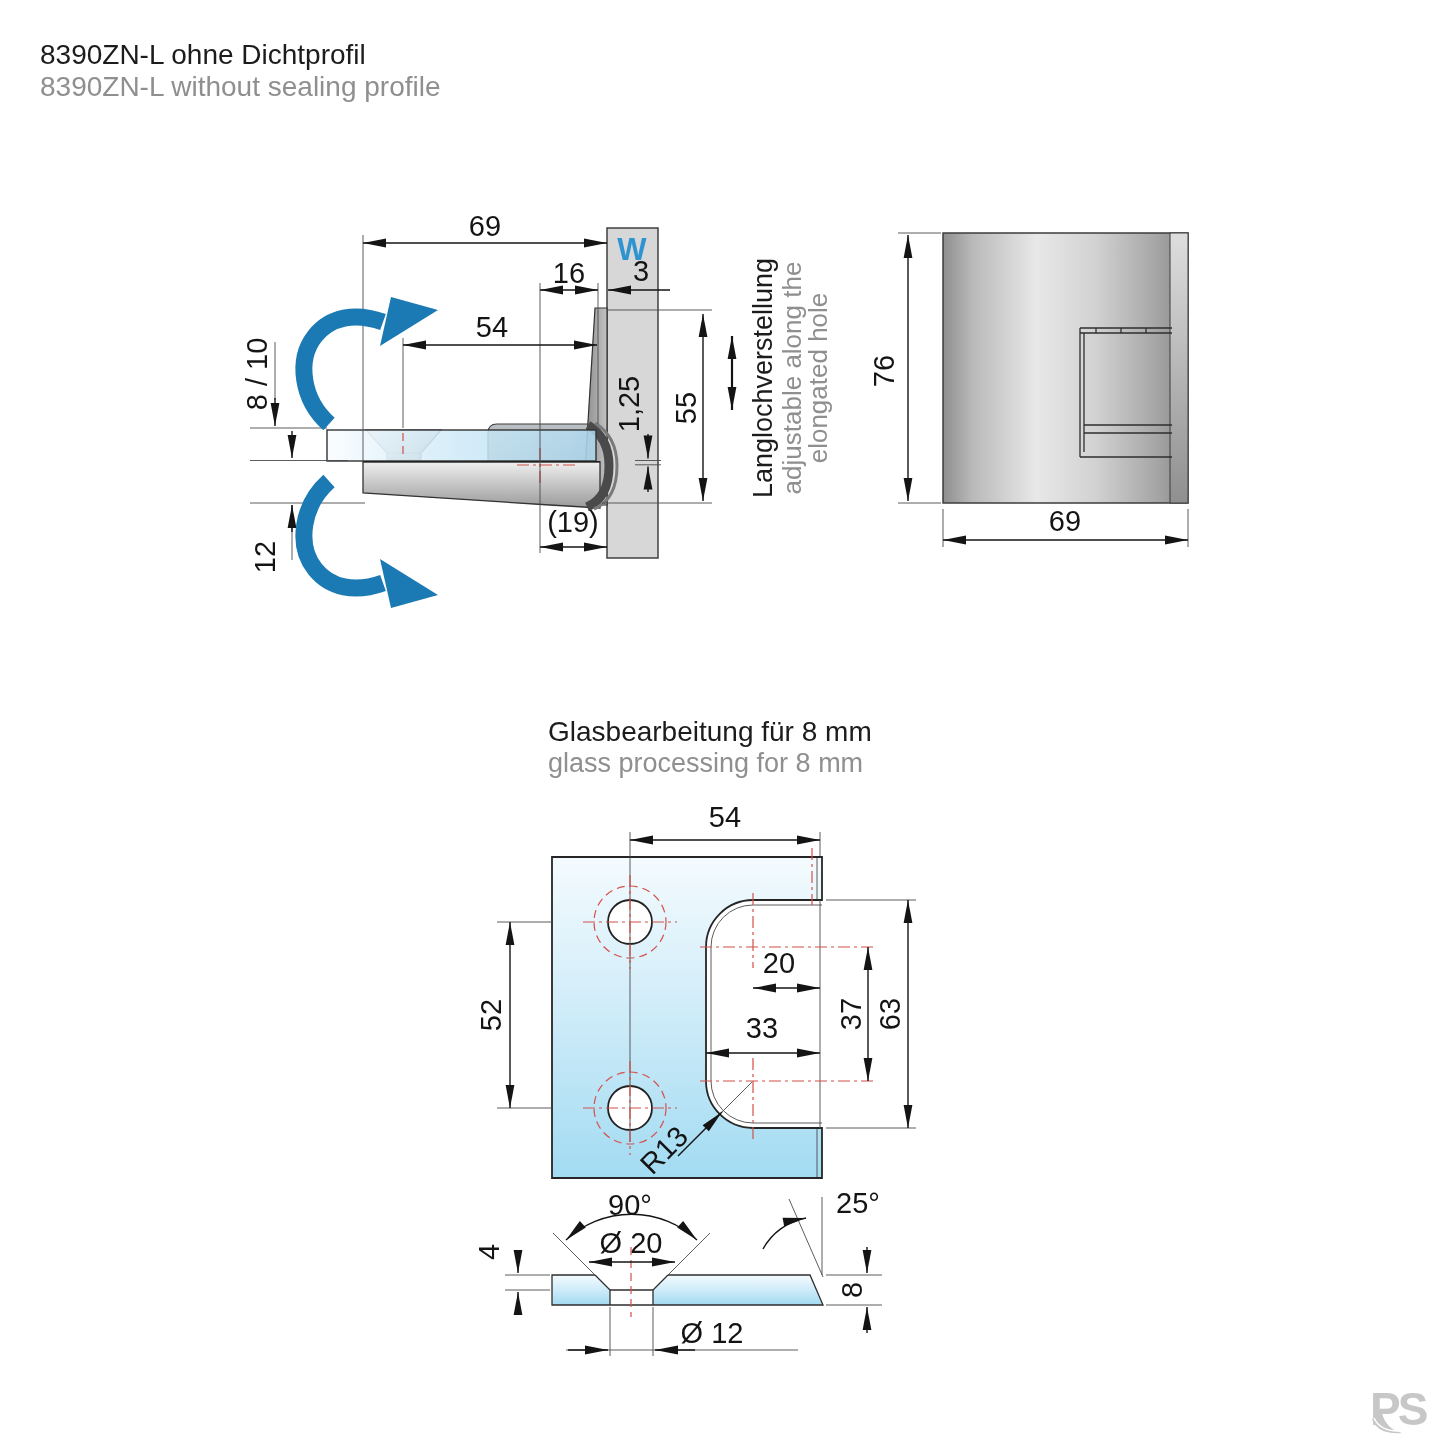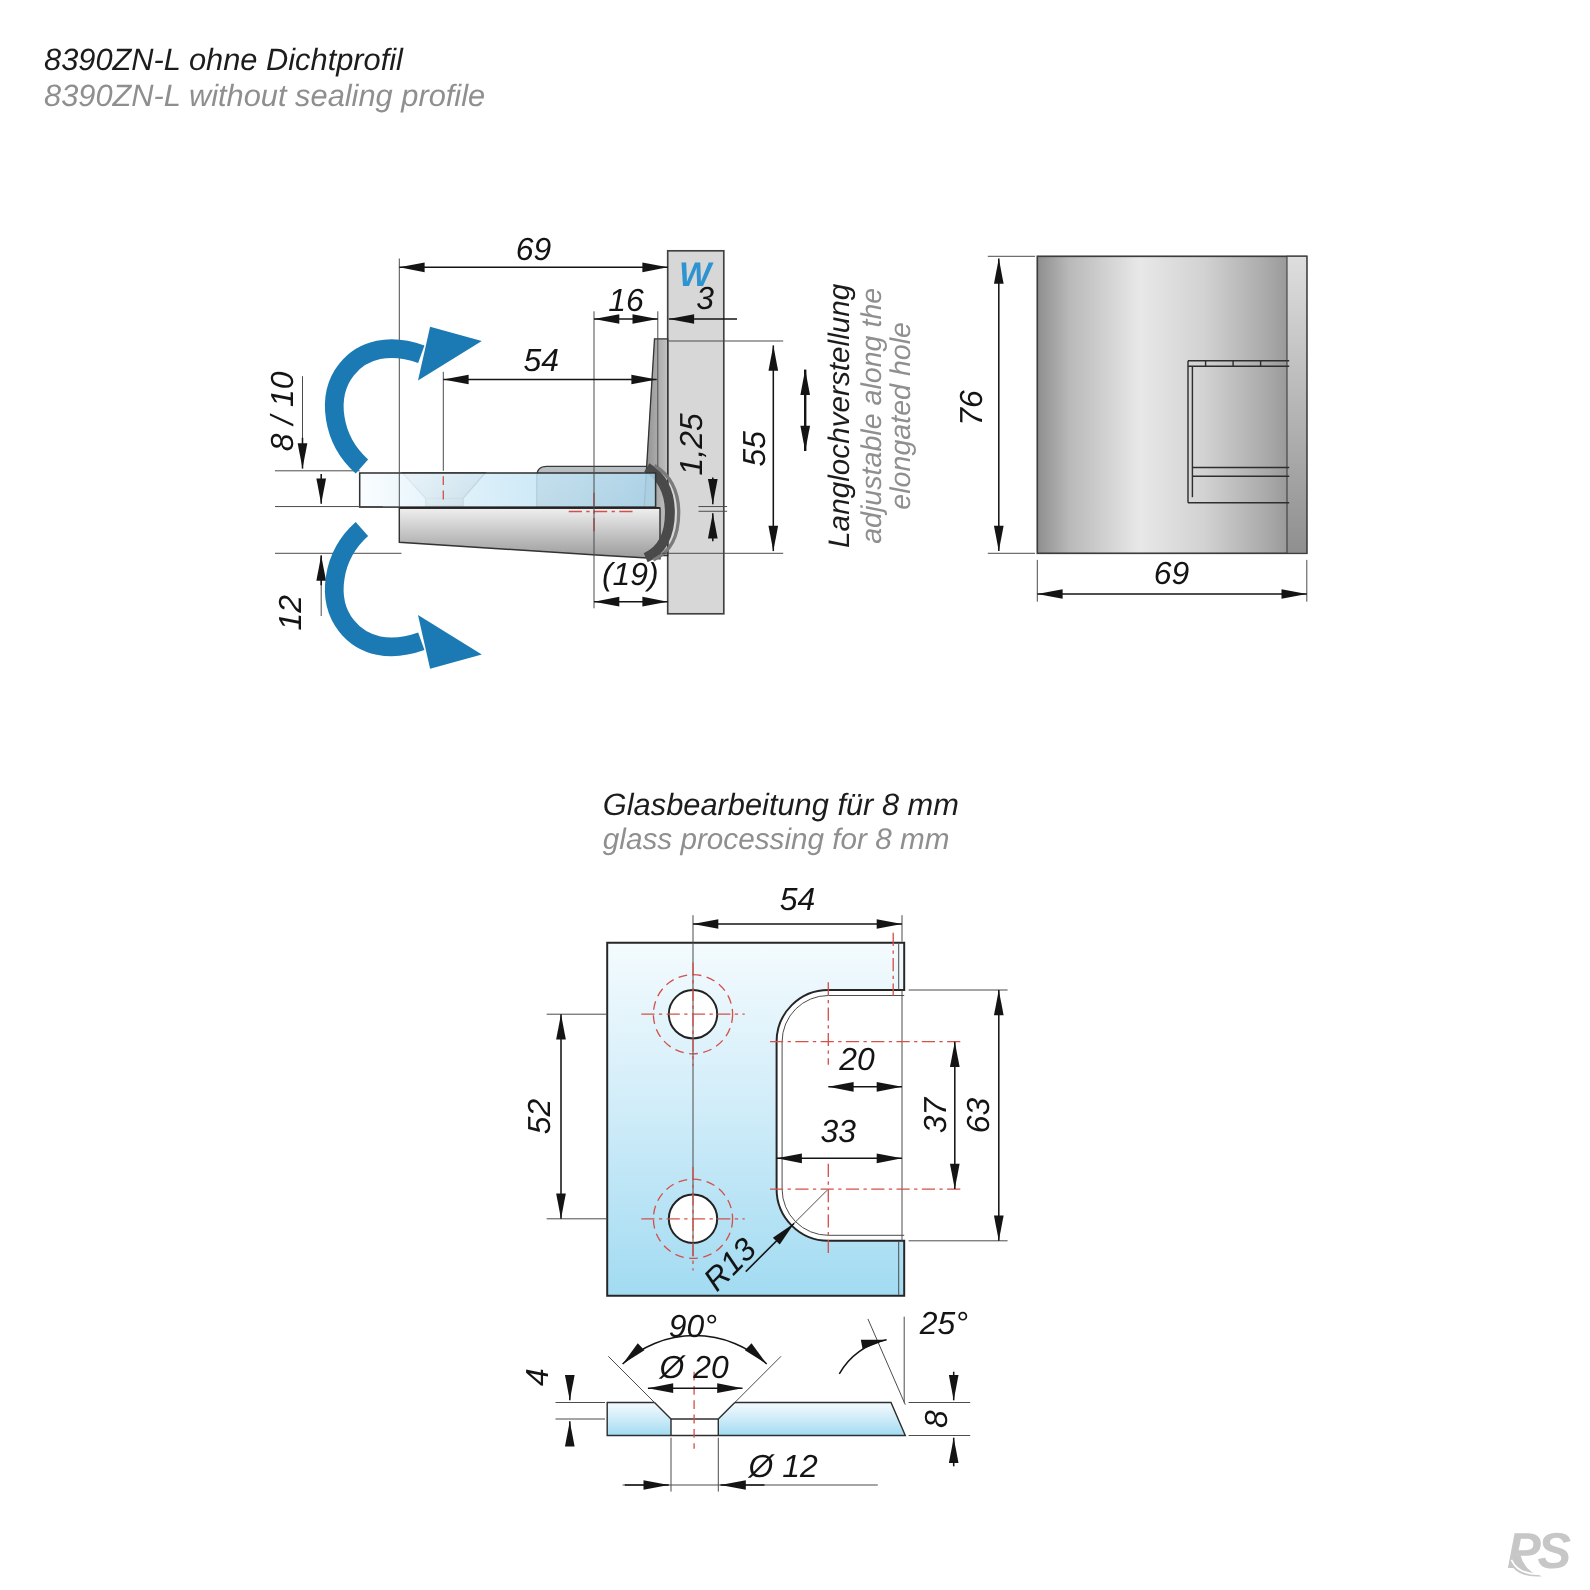--- a/index.html
+++ b/index.html
@@ -1,17 +1,17 @@
 <!DOCTYPE html>
 <html><head>
 <meta charset="utf-8">
 <style>
   html,body{margin:0;padding:0;background:#ffffff;}
   .stage{position:relative;width:1445px;height:1445px;background:#fff;overflow:hidden;
-         font-family:"Liberation Sans", sans-serif;font-style:italic;}
+         font-family:"Liberation Sans", sans-serif;}
   svg{position:absolute;left:0;top:0;}
   text{font-family:"Liberation Sans", sans-serif;}
   .t-title{font-size:28px;fill:#1c1c1c;}
   .t-sub{font-size:28px;fill:#8f8f8f;}
   .t-h2{font-size:28px;fill:#1c1c1c;}
   .t-h2sub{font-size:27px;fill:#8f8f8f;}
   .dim{font-size:29px;fill:#141414;}
   .note-de{font-size:27px;fill:#1c1c1c;}
   .note-en{font-size:26px;fill:#8f8f8f;}
   .w-label{font-size:31px;font-weight:600;}

